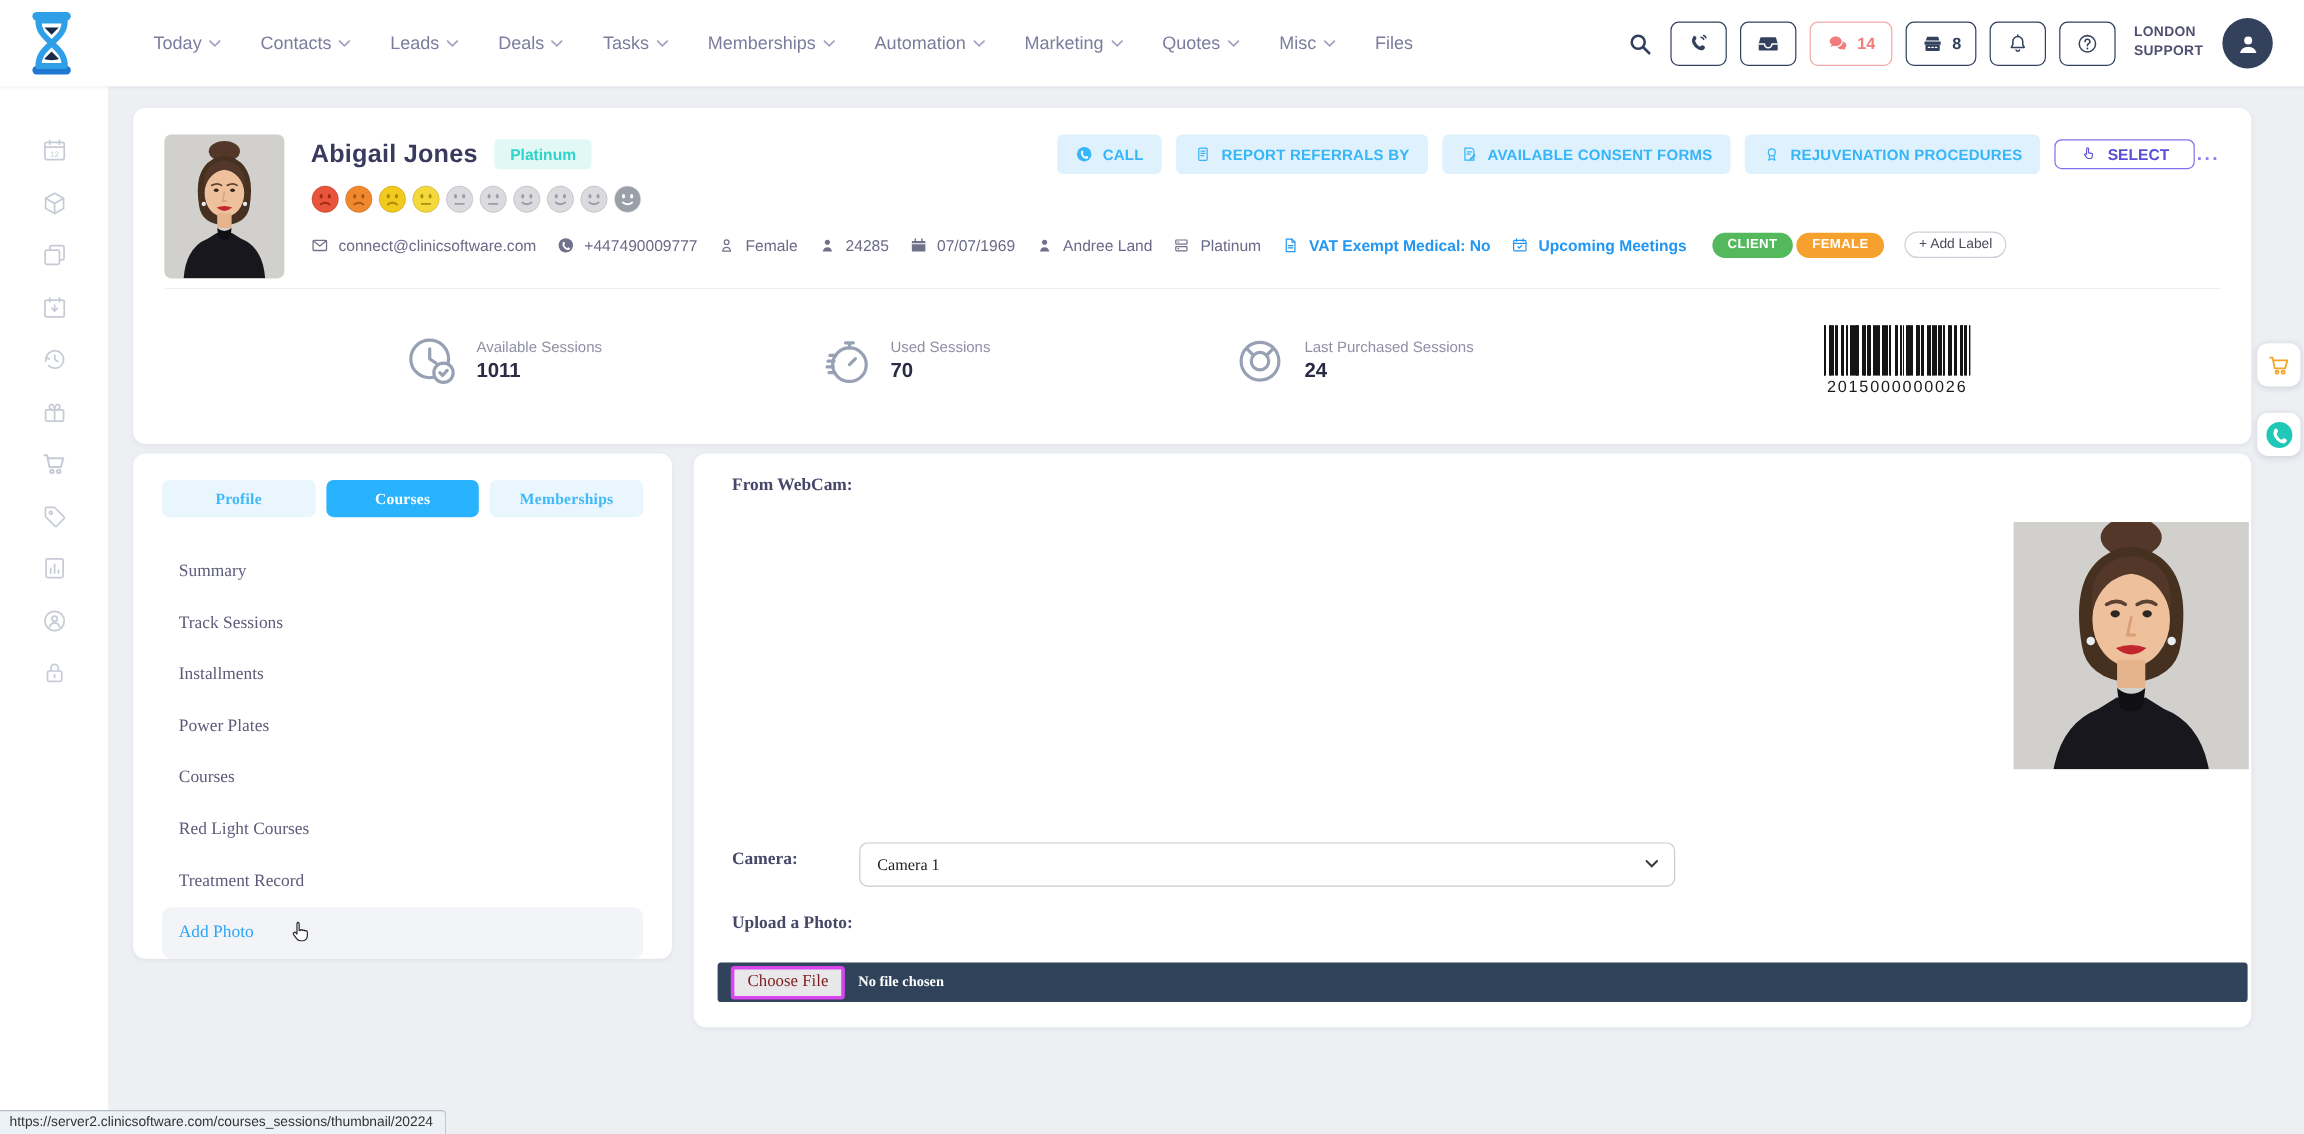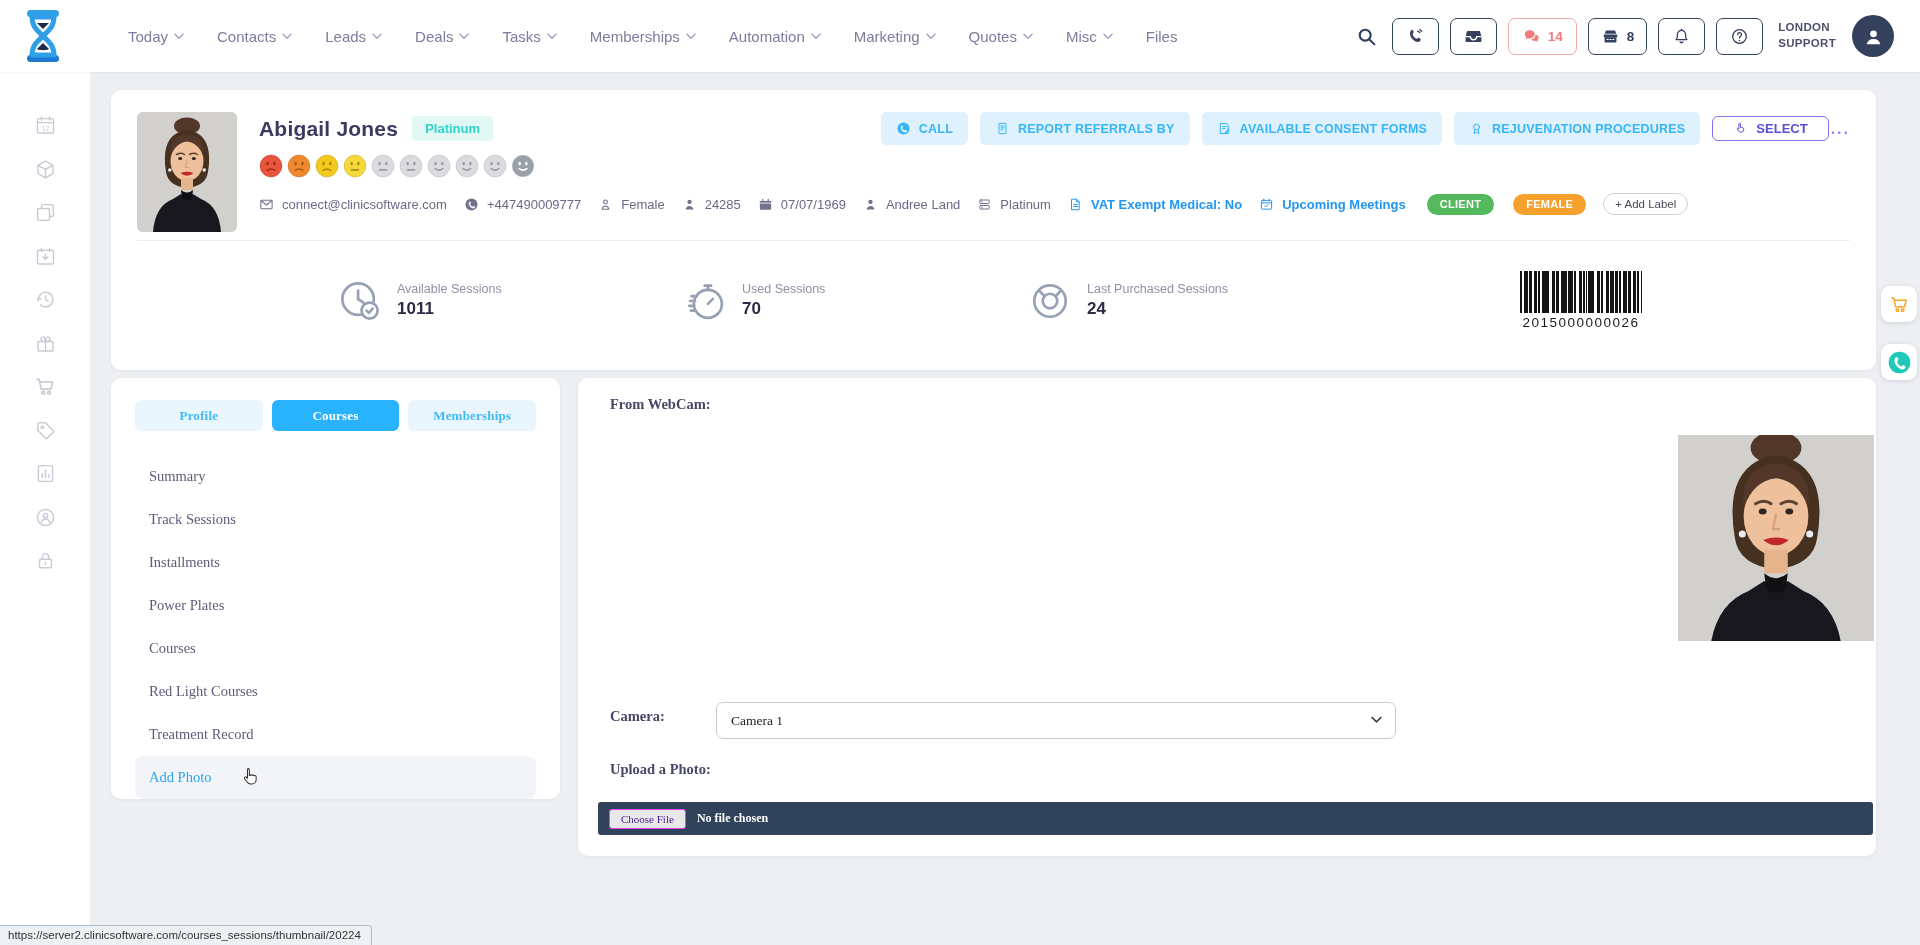--- a/index.html
+++ b/index.html
@@ -50,21 +50,21 @@
   .select-btn .ico { width:15px; height:15px; }
   .more { color:#8f84ef; font-size:16px; font-weight:800; letter-spacing:2px; margin-left:2px; }
   .faces { display:flex; gap:4px; margin-top:9px; }
   .face { width:24px; height:24px; }
   .face svg { width:100%; height:100%; display:block; }
   .info-row { display:flex; align-items:center; gap:17px; margin-top:15px; font-size:13px; color:#6a6a88; white-space:nowrap; }
   .info-item { display:flex; align-items:center; gap:8px; color:#6a6a88; }
   .info-item .ico { width:15px; height:15px; color:#70718a; }
   .info-item.link { color:#2196f3; font-weight:600; }
   .info-item.link .ico { color:#2196f3; }
-  .pills { display:flex; gap:19px; margin-left:4px; }
+  .pills { display:flex; gap:3px; margin-left:4px; }
   .pill { font-size:11px; font-weight:700; color:#fff; padding:4.5px 13px; border-radius:20px; letter-spacing:.3px; }
   .add-label { font-size:11.5px; color:#4a4a5e; border:1px solid #cfcfda; padding:4px 11px; border-radius:20px; background:#fff; }
   .divider { border:none; border-top:1px solid #ededf2; margin:8px 0 0; }
   .stats-row { display:flex; align-items:center; padding:30px 0 40px 200px; }
   .stat { display:flex; align-items:center; gap:14px; width:345px; }
   .stat .ico { width:46px; height:46px; color:#98a0b4; }
   .stat-label { font-size:12.5px; font-weight:500; color:#8f8fa6; }
   .stat-value { font-size:17px; font-weight:700; color:#2b2b45; margin-top:3px; }
   .barcode { margin-left:auto; margin-right:208px; width:122px; text-align:center; }
   .bars { height:42px; background:
@@ -87,21 +87,21 @@
   .right-card { flex:1; height:478px; position:relative; }
   .panel-title { position:absolute; left:32px; top:18px; font-size:14.5px; font-weight:600; color:#474768; }
   .webcam-photo { position:absolute; right:2px; top:57px; width:196px; height:206px; overflow:hidden; background:#d8d6d3; }
   .webcam-photo svg { width:100%; height:100%; display:block; }
   .cam-label { position:absolute; left:32px; top:330px; font-size:14.5px; font-weight:600; color:#474768; }
   .select-wrap { position:absolute; left:138px; top:324px; width:680px; height:37px; }
   .select-wrap select { width:100%; height:100%; appearance:none; -webkit-appearance:none; border:1px solid #c7ccd4; border-radius:7px; background:#fff; font-family:inherit; font-size:13.5px; color:#222; padding:0 30px 0 14px; }
   .sel-chev { position:absolute; right:14px; top:14px; width:11px; height:8px; color:#3a3a3a; pointer-events:none; }
   .upload-label { position:absolute; left:32px; top:383px; font-size:14.5px; font-weight:600; color:#474768; }
   .file-bar { position:absolute; left:20px; right:3px; top:424px; height:33px; background:#30435a; border-radius:3px; display:flex; align-items:center; padding-left:11px; }
-  .choose-btn { background:#e8e8ea; border:1px solid #d946ef; border-radius:3px; font-size:11px; color:#4c1d95; padding:3px 11px; font-family:inherit; }
+  .choose-btn { background:#e8e8ea; border:3px solid #d946ef; border-radius:3px; font-size:14px; color:#7f1d1d; padding:3px 11px; font-family:inherit; }
   .no-file { color:#fff; font-size:12px; font-weight:700; margin-left:11px; }
 
   
   .float-btn { position:absolute; right:3px; width:36px; height:36px; background:#fff; border-radius:9px; box-shadow:0 1px 5px rgba(40,50,80,.15); display:flex; align-items:center; justify-content:center; z-index:8; }
   .float-btn.cartb { top:286px; }
   .float-btn.phoneb { top:344px; }
   .float-btn .cart-ic { width:21px; height:21px; color:#f7a325; }
   .float-btn .teal-ic { width:27px; height:27px; color:#1fc8b7; }
   .statusbar { position:absolute; left:0; bottom:0; background:#ecf1f6; border:1px solid #b6bdc4; border-left:0; border-bottom:0; border-top-right-radius:4px; padding:3px 10px 4px 8px; font-size:11.5px; color:#333; z-index:9; }
 </style>

